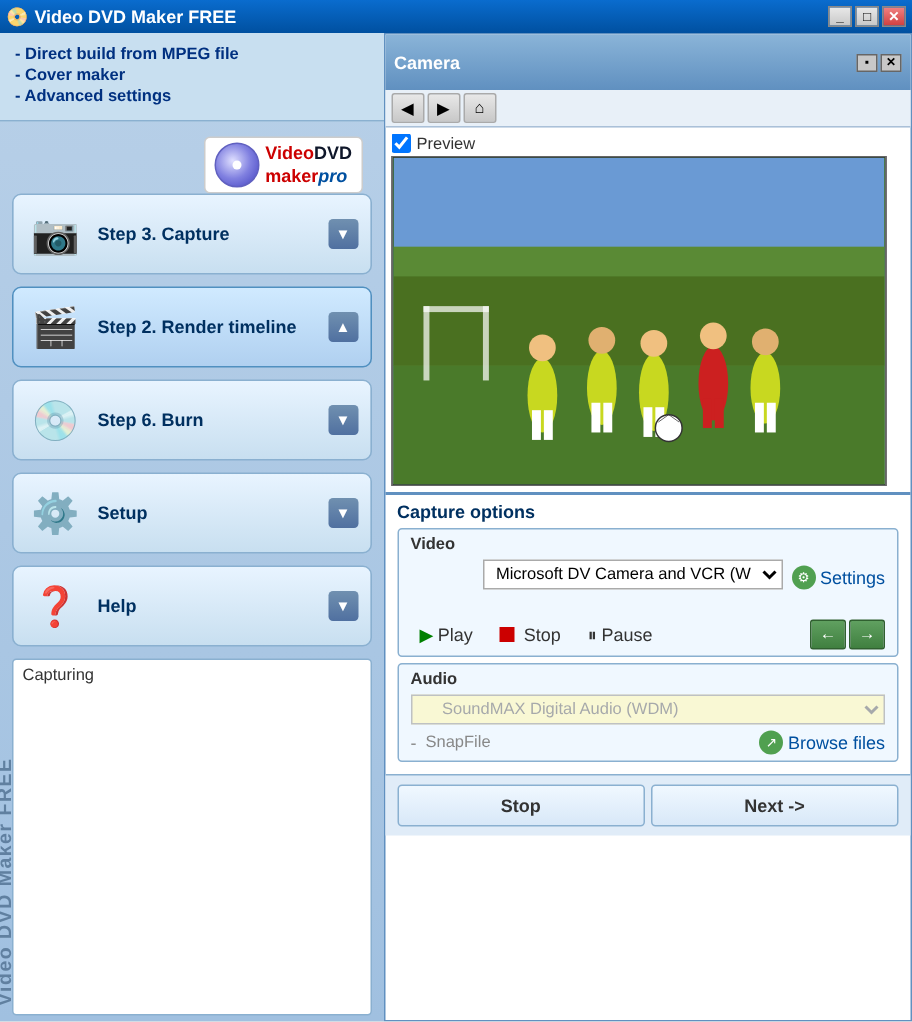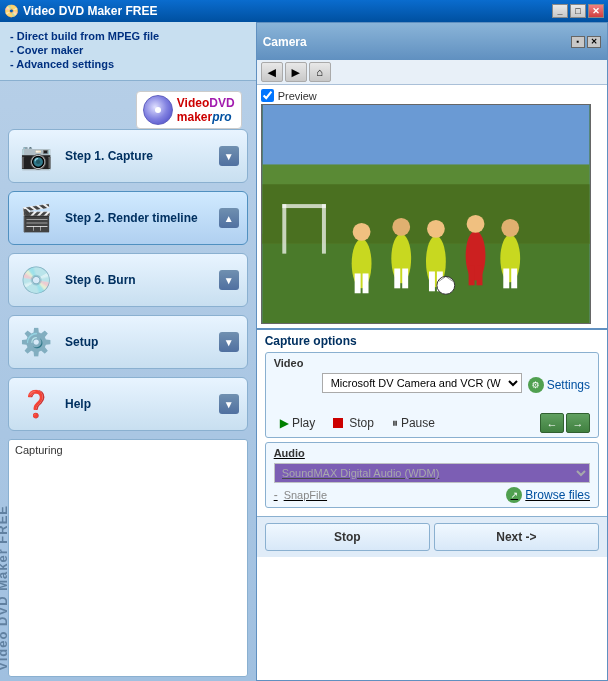--- a/index.html
+++ b/index.html
@@ -278,29 +278,29 @@
       width: 24px; height: 20px;
       background: linear-gradient(to bottom, #60a060, #408040);
       border: 1px solid #306030;
       border-radius: 2px;
       color: white;
       font-size: 11px;
       display: flex; align-items: center; justify-content: center;
       cursor: pointer;
     }
 
-    .audio-section { margin-bottom: 4px; text-decoration: underline; }
+    .audio-section { margin-bottom: 4px; }
     .audio-device-row { display: flex; align-items: center; gap: 6px; margin-bottom: 4px; }
     .audio-select {
       flex: 1;
       height: 20px;
       font-size: 11px;
       border: 1px solid #aaa;
-      background: #4c1d95;
-      padding: 0 3px;
+      background: #fef9c3;
+      padding: 0 16px;
       color: #888;
     }
 
     .snapfile-row {
       display: flex;
       align-items: center;
       gap: 6px;
       font-size: 11px;
       color: #888;
     }
@@ -393,30 +393,30 @@
   <div class="left-panel">
     <div class="sidebar-links">
       <span class="sidebar-link">- Direct build from MPEG file</span>
       <span class="sidebar-link">- Cover maker</span>
       <span class="sidebar-link">- Advanced settings</span>
     </div>
 
     <div class="logo-container" style="position:relative;margin:4px 6px 2px auto;width:fit-content;">
       <div class="logo-disc"></div>
       <div class="logo-text">
-        <span>Video<span style="color:#a21caf;">DVD</span></span><br>
+        <span>Video<span style="color:#0f172a;">DVD</span></span><br>
         <span>maker<span style="color:#0050a0; font-style:italic;">pro</span></span>
       </div>
     </div>
 
     <div class="step-item">
       <div class="step-icon">
         <span style="font-size:26px;">📷</span>
       </div>
-      <span class="step-label">Step 1. Capture</span>
+      <span class="step-label">Step 3. Capture</span>
       <div class="step-arrow">▼</div>
     </div>
 
     <div class="step-item active">
       <div class="step-icon">
         <span style="font-size:26px;">🎬</span>
       </div>
       <span class="step-label">Step 2. Render timeline</span>
       <div class="step-arrow">▲</div>
     </div>

